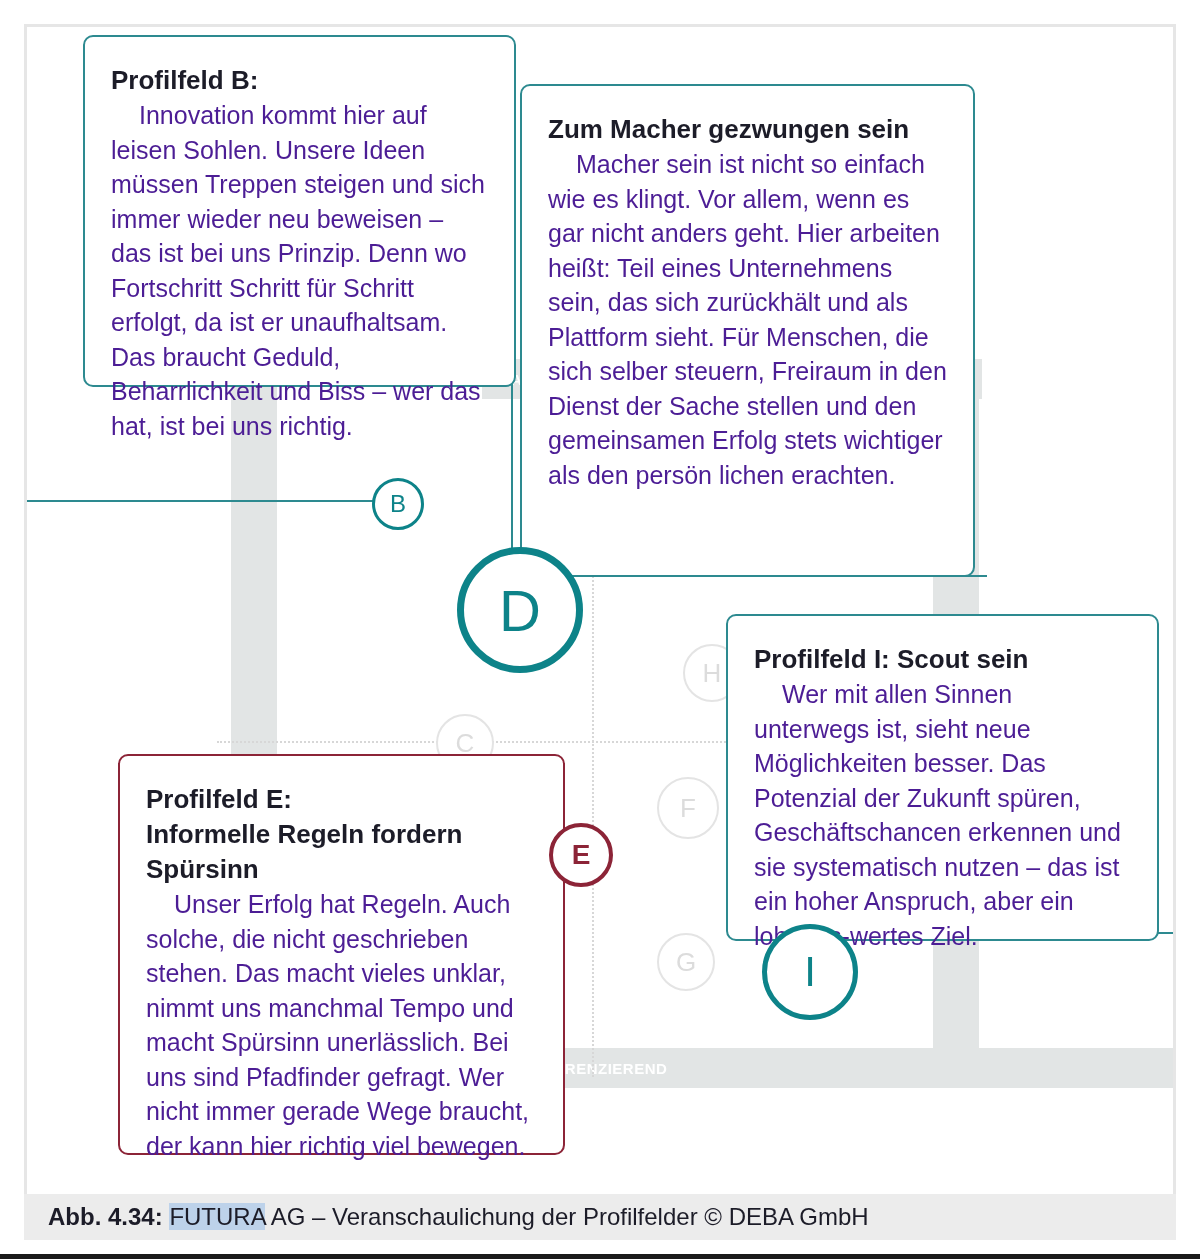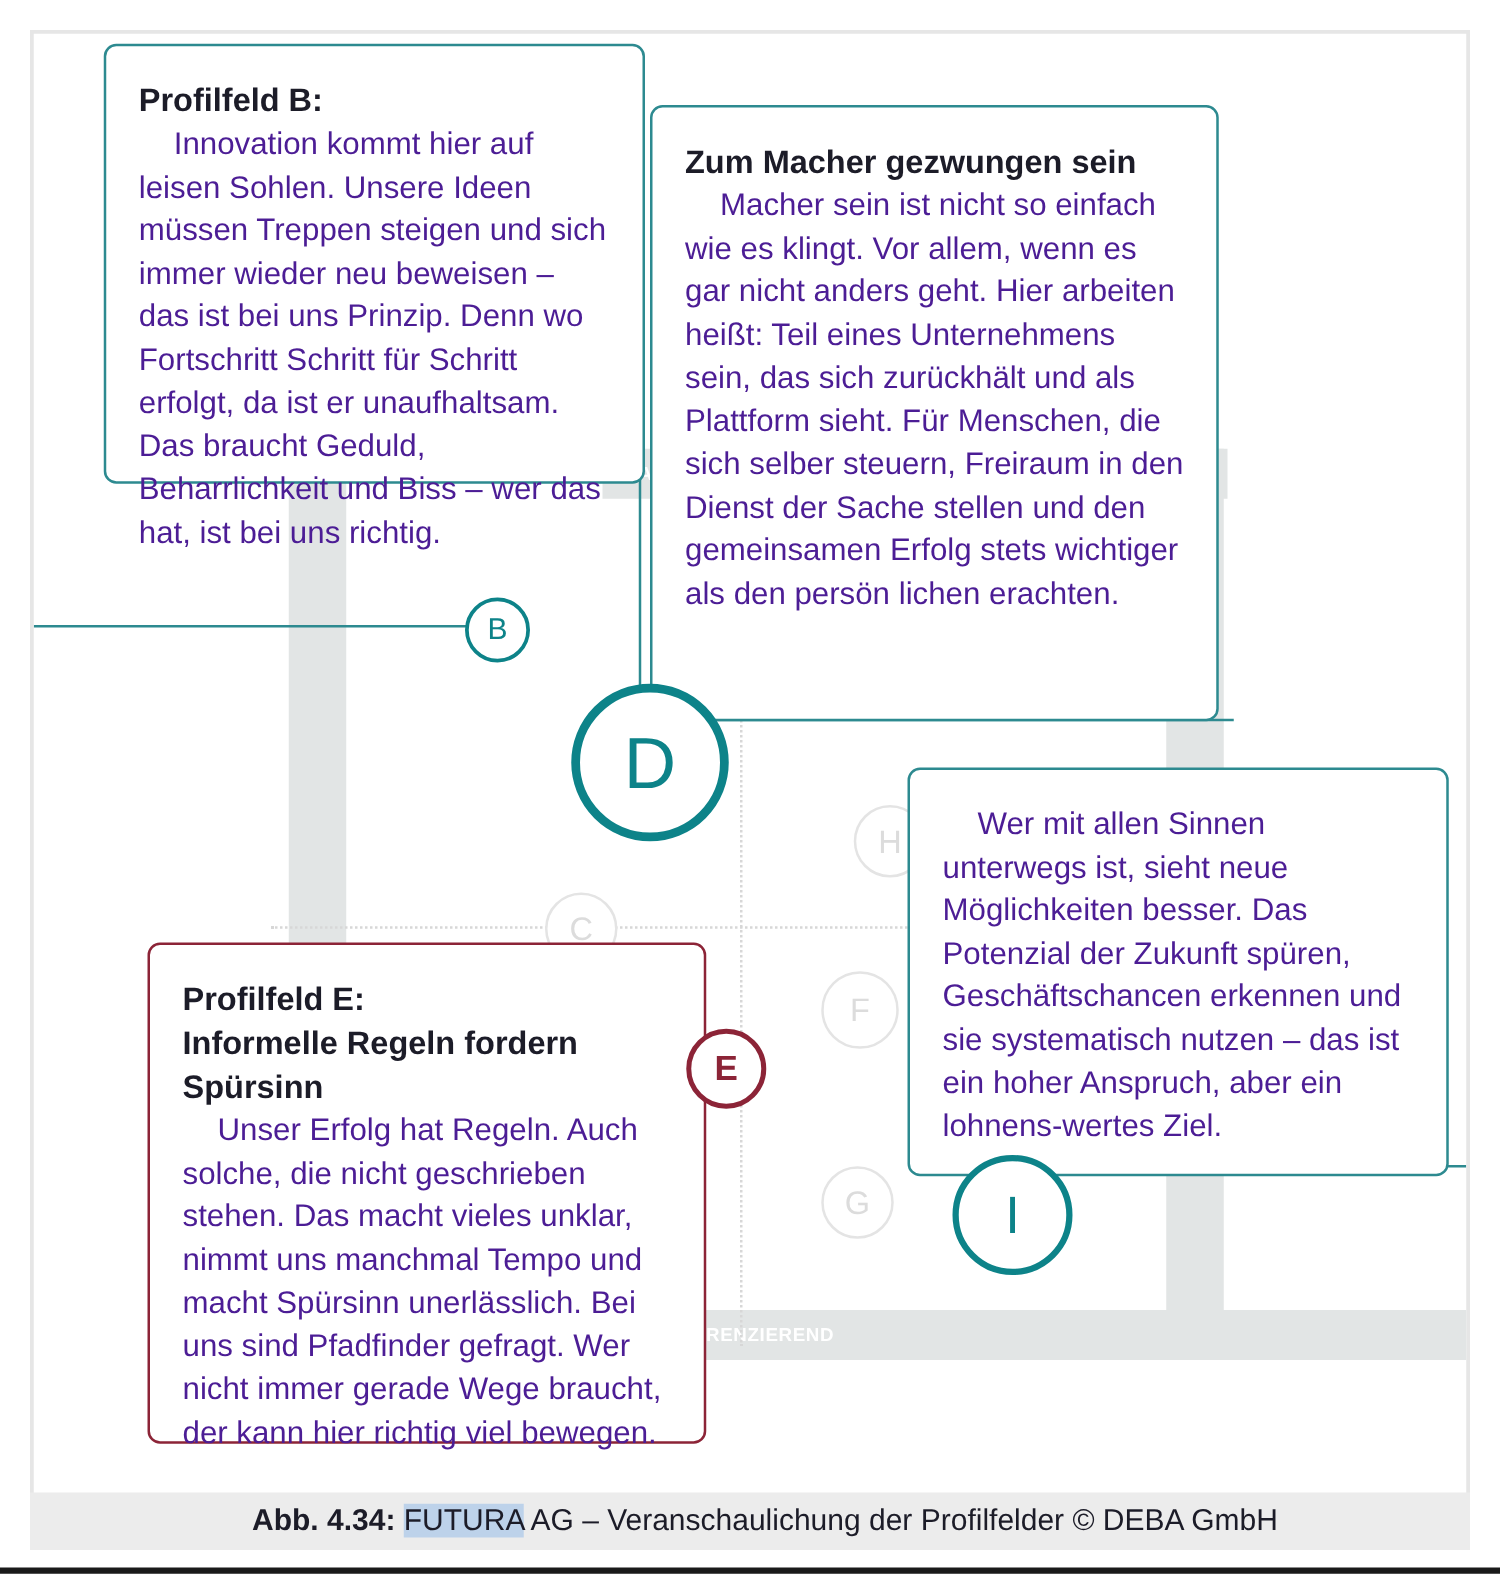--- a/index.html
+++ b/index.html
@@ -101,21 +101,20 @@
   .node.red{border:4px solid #8c2437;color:#8c2437;}
 
   
   #caption-bar{
     position:absolute;left:24px;bottom:19px;
     width:1152px;height:46px;
     background:#ececec;
     display:flex;align-items:center;
     box-sizing:border-box;
     padding-left:24px;
-    justify-content:center;
   }
   #caption-text{
     font-size:24px;color:#1c1c28;white-space:nowrap;
     font-family:"Liberation Sans", sans-serif;
   }
   #caption-text .b{font-weight:700;}
   #caption-text .hl{background:#bdd2ea;}
 </style>
 </head>
 <body>
@@ -174,20 +173,21 @@
       <h3>Zum Macher gezwungen sein</h3>
       <p>Macher sein ist nicht so einfach wie es klingt. Vor allem, wenn es gar nicht anders geht. Hier arbeiten heißt: Teil eines Unternehmens sein, das sich zurückhält und als Plattform sieht. Für Menschen, die sich selber steuern, Freiraum in den Dienst der Sache stellen und den gemeinsamen Erfolg stets wichtiger als den persön lichen erachten.</p>
     </div>
   </div>
   <div class="node teal-big" style="left:457px;top:547px;width:112px;height:112px;font-size:58px;">
     <span>D</span>
   </div>
 
   <div class="card teal" style="left:726px;top:614px;width:433px;height:327px;">
     <div class="card-inner">
+      <h3>Profilfeld I: Scout sein</h3>
       <p>Wer mit allen Sinnen unterwegs ist, sieht neue Möglichkeiten besser. Das Potenzial der Zukunft spüren, Geschäftschancen erkennen und sie systematisch nutzen – das ist ein hoher Anspruch, aber ein lohnens-wertes Ziel.</p>
     </div>
   </div>
   <div class="node teal-big" style="left:762px;top:924px;width:86px;height:86px;font-size:42px;border-width:5px;">
     <span>I</span>
   </div>
 
   <div class="card red" style="left:118px;top:754px;width:447px;height:401px;">
     <div class="card-inner">
       <h3>Profilfeld E:</h3>

